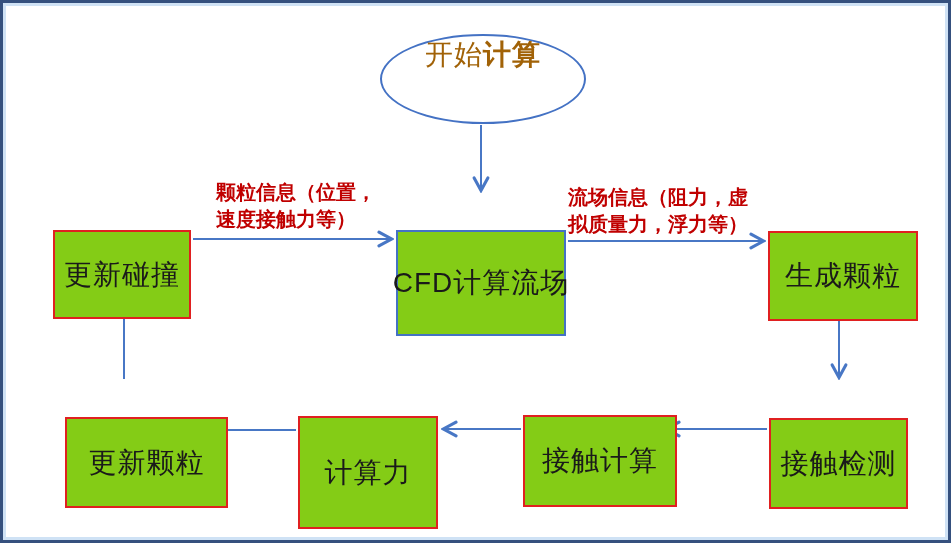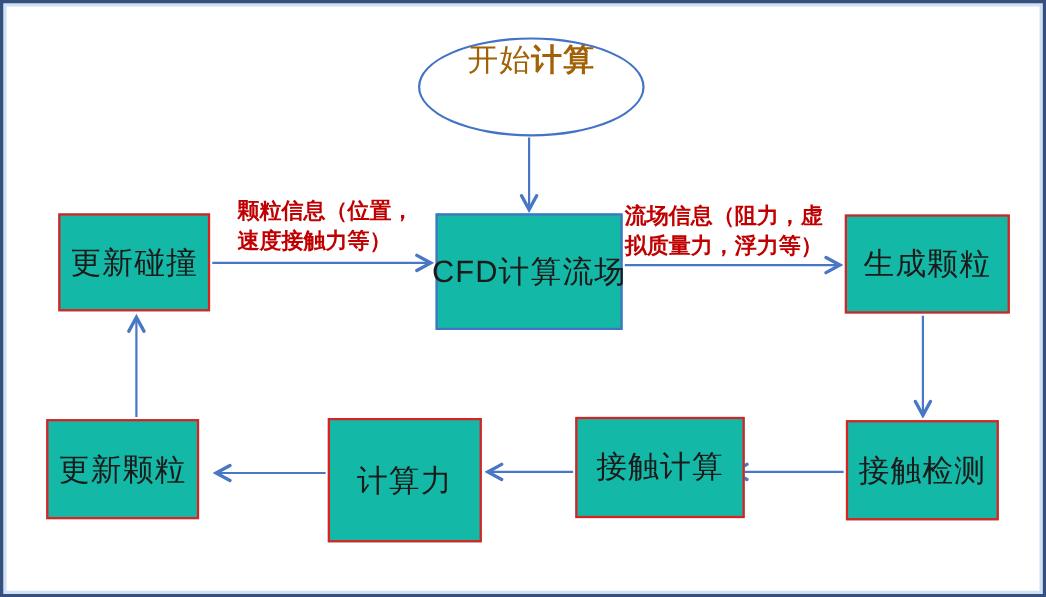--- a/index.html
+++ b/index.html
@@ -17,25 +17,26 @@
     border: 3px solid #35507e;              
     box-shadow: inset 0 0 0 3px #cfe2f5;    
     overflow: hidden;
   }
   .node {
     position: absolute;
     box-sizing: border-box;
     display: flex;
     align-items: center;
     justify-content: center;
-    background: #14b8a6;
+    background: #84cc16;
     color: #1a1a1a;
     font-size: 28px;
     letter-spacing: 1px;
     white-space: nowrap;
+    margin-top: 36px;
   }
   .node.red   { border: 2px solid #e02020; }
   .node.blue  { border: 2px solid #4472c4; }
   .ellipse {
     position: absolute;
     box-sizing: border-box;
     border: 2px solid #4472c4;
     border-radius: 50%;
     display: flex;
     justify-content: center;
@@ -62,21 +63,21 @@
   }
 
   
   #node-start               { left: 377px; top: 31px;  width: 206px; height: 90px; }
   #node-cfd                 { left: 393px; top: 191px; width: 170px; height: 106px; }
   #node-update-collision    { left: 50px;  top: 191px; width: 138px; height: 89px; }
   #node-generate-particles  { left: 765px; top: 192px; width: 150px; height: 90px; }
   #node-contact-detection   { left: 766px; top: 379px; width: 139px; height: 91px; }
   #node-contact-calculation { left: 520px; top: 376px; width: 154px; height: 92px; }
   #node-compute-force       { left: 295px; top: 377px; width: 140px; height: 113px; }
-  #node-update-particles    { left: 39px;  top: 378px; width: 139px; height: 91px; }
+  #node-update-particles    { left: 62px;  top: 378px; width: 163px; height: 91px; }
 
   #label-particle-info { left: 213px; top: 176px; }
   #label-flow-info     { left: 565px; top: 181px; font-family: Liberation Serif, serif; }
 </style>
 </head>
 <body>
 
 <div class="canvas">
 
   <svg id="edges" width="951" height="543" viewBox="0 0 951 543">

